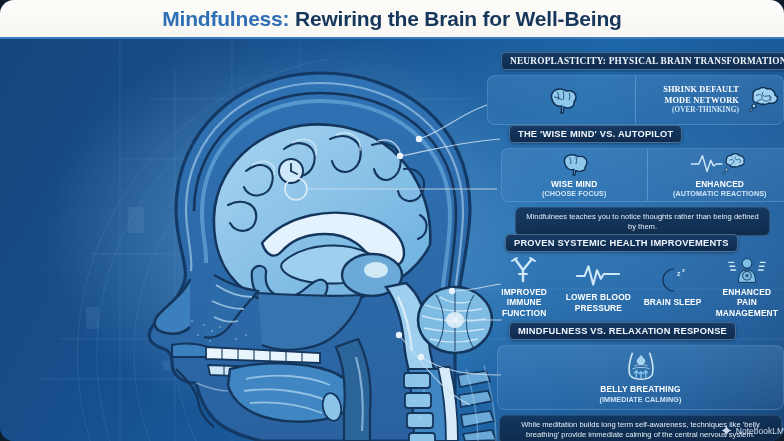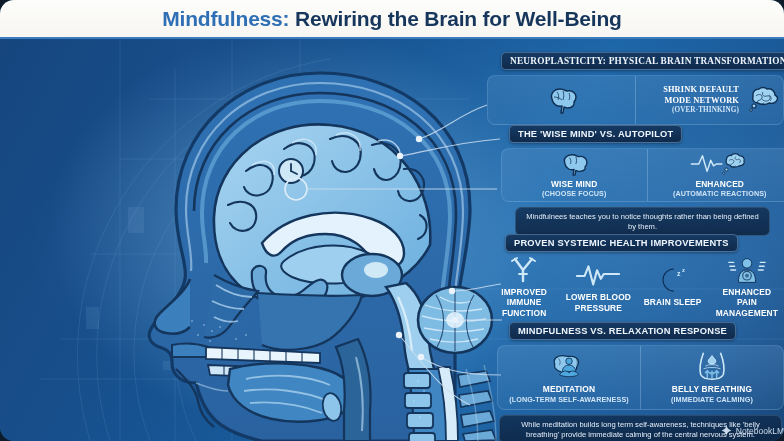--- a/index.html
+++ b/index.html
@@ -481,36 +481,20 @@
                 <div class="lbl">ENHANCED PAIN MANAGEMENT</div>
               </div>
           </div>
         </div>
       </div>
 
       <div class="sec" style="top:281px;">
         <div class="hdr ind2">MINDFULNESS VS. RELAXATION RESPONSE</div>
         <div class="panel" style="height:65px;margin-left:10px;width:287px;">
           <div class="cell col">
-            <svg class="ic" width="40" height="30" viewBox="0 0 42 30">
-              <path d="M6 13c-2-5 2-9 8-9 3 0 5 1 7 1 5-1 10 2 10 6 0 3-1 4-2 5 1 3-3 5-7 5-3 1-7 1-10 0-4-1-7-4-6-8z" fill="#8ec8ec" stroke="#0f2f54" stroke-width="1.3"></path>
-              <g stroke="#0f2f54" stroke-width=".8" fill="none" opacity=".7">
-                <path d="M10 7c2 2 2 5 1 7"></path>
-                  <path d="M29 8c1 2 1 5 0 6"></path>
-              </g>
-              <circle cx="21" cy="10" r="3.4" fill="#4ea7dd" stroke="#0f2f54" stroke-width=".9"></circle>
-              <path d="M21 14 C17 14 14 17 14 21 L28 21 C28 17 25 14 21 14 Z" fill="#4ea7dd" stroke="#0f2f54" stroke-width=".9"></path>
-              <path d="M11 24 C14 20 18 19 21 22 C24 19 28 20 31 24 C27 27 15 27 11 24 Z" fill="#4ea7dd" stroke="#0f2f54" stroke-width=".9"></path>
-            </svg>
-            <div class="tc">
-              <div class="lbl">MEDITATION</div>
-              <div class="sub">(LONG-TERM SELF-AWARENESS)</div>
-            </div>
-          </div>
-          <div class="cell col">
             <svg class="ic" width="34" height="30" viewBox="0 0 36 30">
               <path d="M9 1 C6 9 4 16 6 24 C8 28 12 29 18 29 C24 29 28 28 30 24 C32 16 30 9 27 1" fill="none" stroke="#cfe8f8" stroke-width="1.7"></path>
               <path d="M18 4 C20 7 22 8 22 10 C22 12 20 13 18 13 C16 13 14 12 14 10 C14 8 16 7 18 4 Z" fill="#9ed2f0" stroke="#cfe8f8" stroke-width="1"></path>
               <g stroke="#cfe8f8" stroke-width="1" fill="none" opacity=".75">
                 <path d="M11 15 C14 13 22 13 25 15"></path>
                 <path d="M9 18 C13 16 23 16 27 18"></path>
               </g>
               <g stroke="#7fc0e8" stroke-width="1.6" stroke-linecap="round" fill="none">
                 <path d="M13 27 V20 M13 20 l-2 2.2 M13 20 l2 2.2"></path>
                 <path d="M18 28 V21 M18 21 l-2 2.2 M18 21 l2 2.2"></path>

